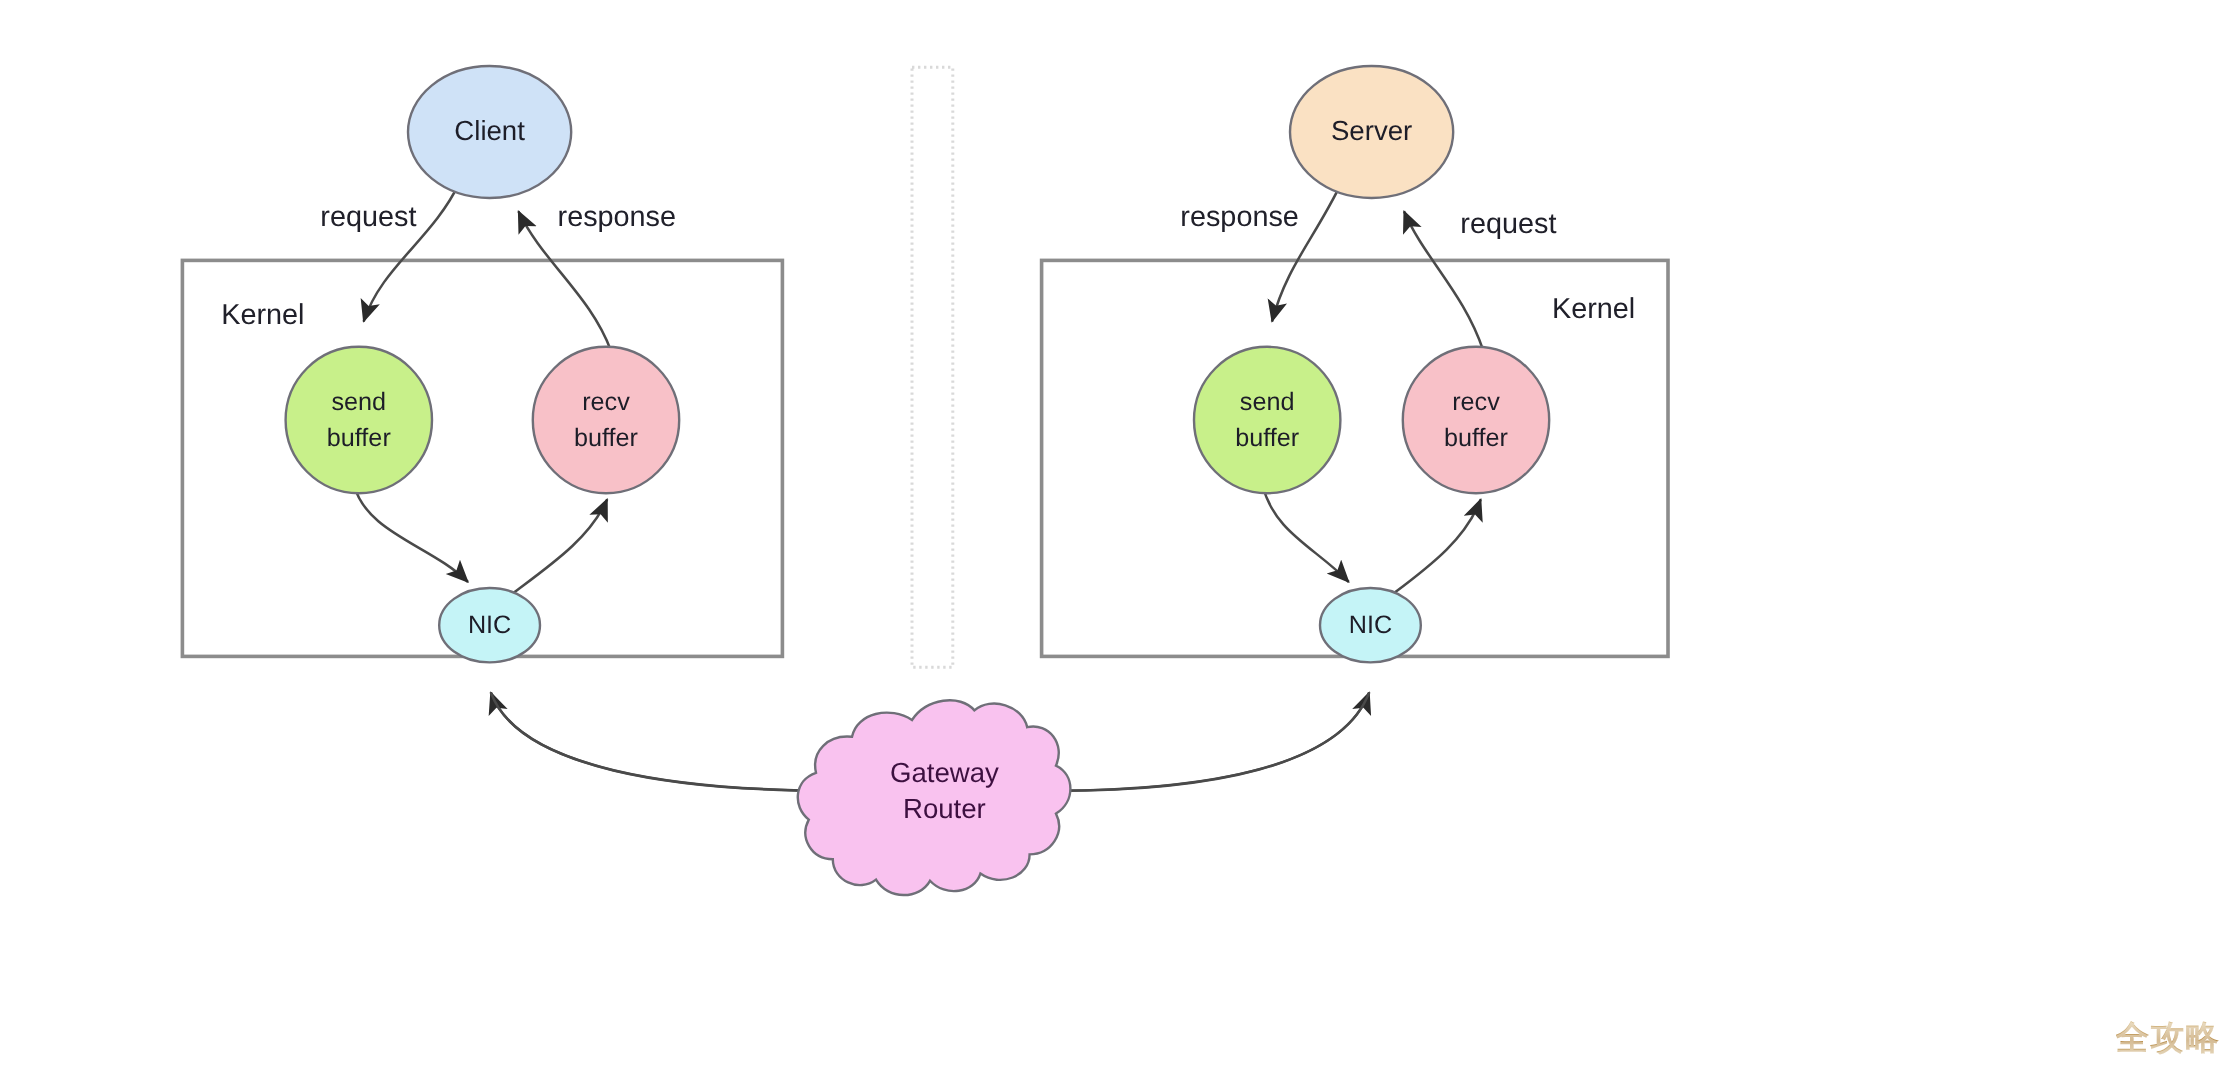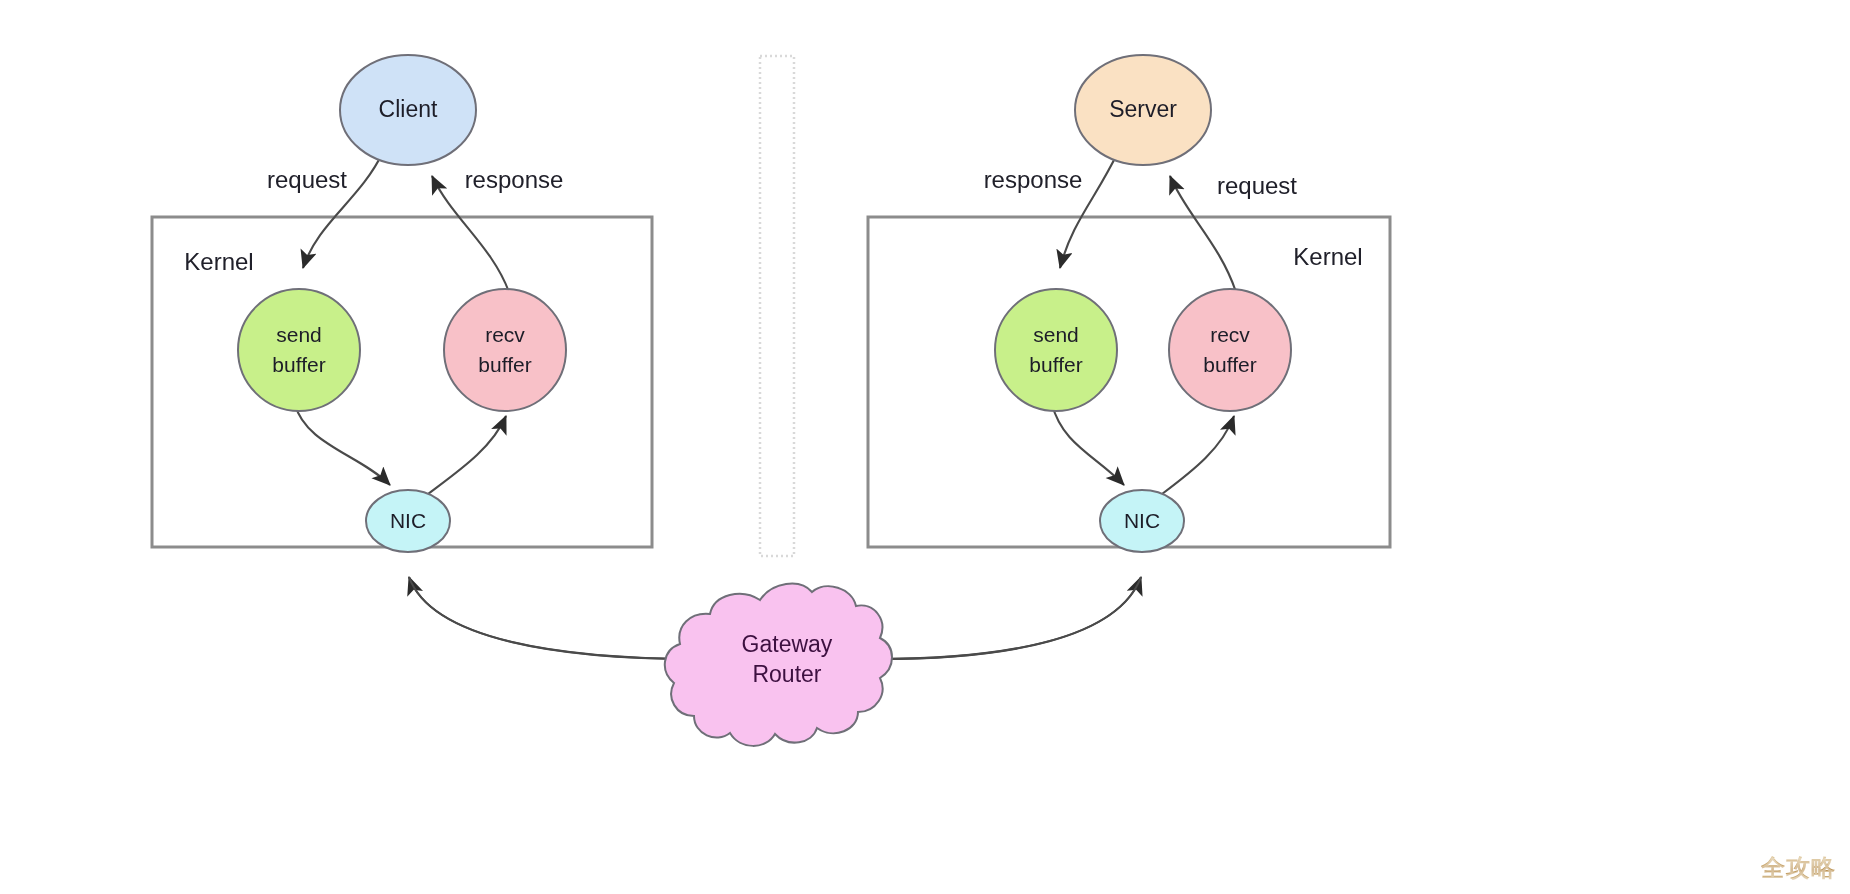--- a/index.html
+++ b/index.html
@@ -71,24 +71,24 @@
     stroke: #d9d9d9;
     stroke-width: 2.5;
     stroke-dasharray: 2 3;
   }
   .shape-outline {
     stroke: #6f6f78;
     stroke-width: 2;
   }
   #watermark {
     position: absolute;
-    right: 14px;
+    right: 0;
     bottom: 10px;
     font-family: "Liberation Sans", sans-serif;
-    font-size: 24px;
+    font-size: 28px;
     font-weight: bold;
     letter-spacing: 1px;
     background: linear-gradient(180deg, #e8d6b0 0%, #b98f4e 55%, #dcc79c 100%);
     -webkit-background-clip: text;
     background-clip: text;
     color: transparent;
     text-shadow: 0 1px 0 rgba(255,255,255,0.4);
     user-select: none;
   }
 </style>

